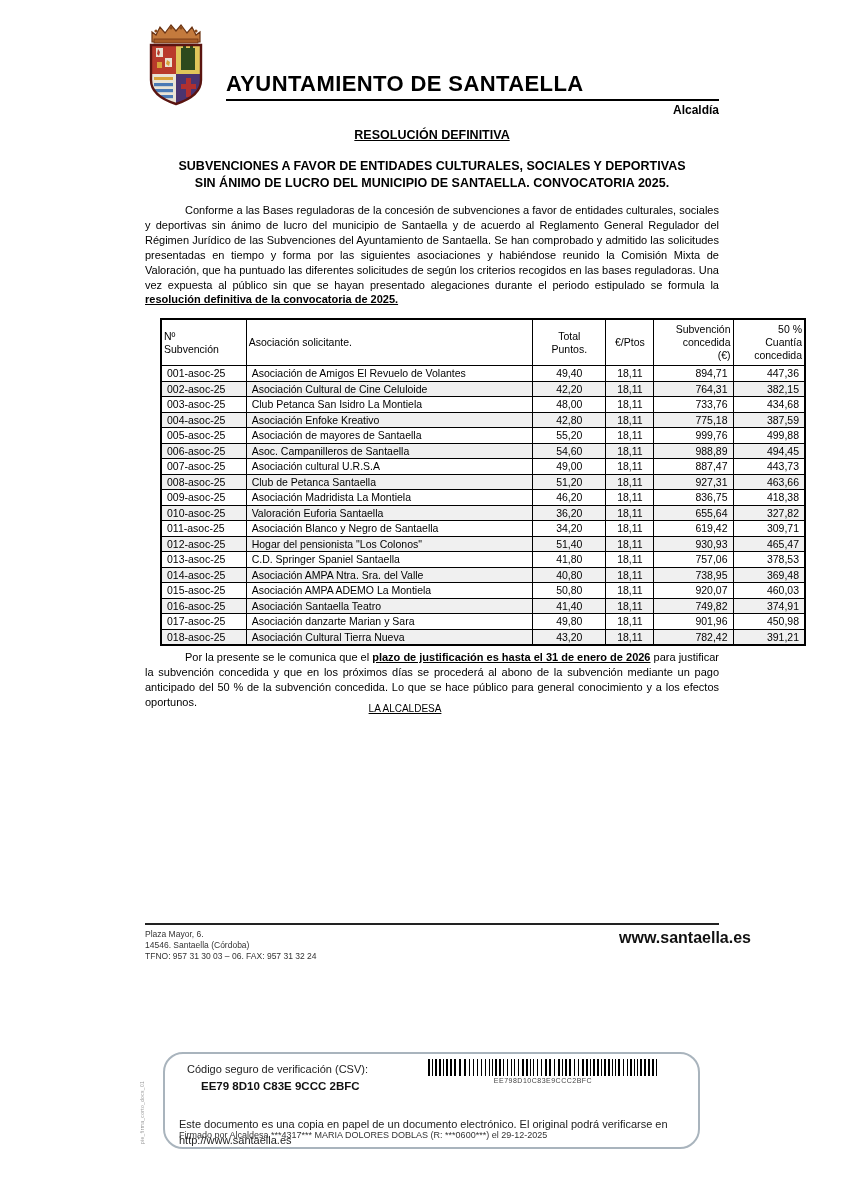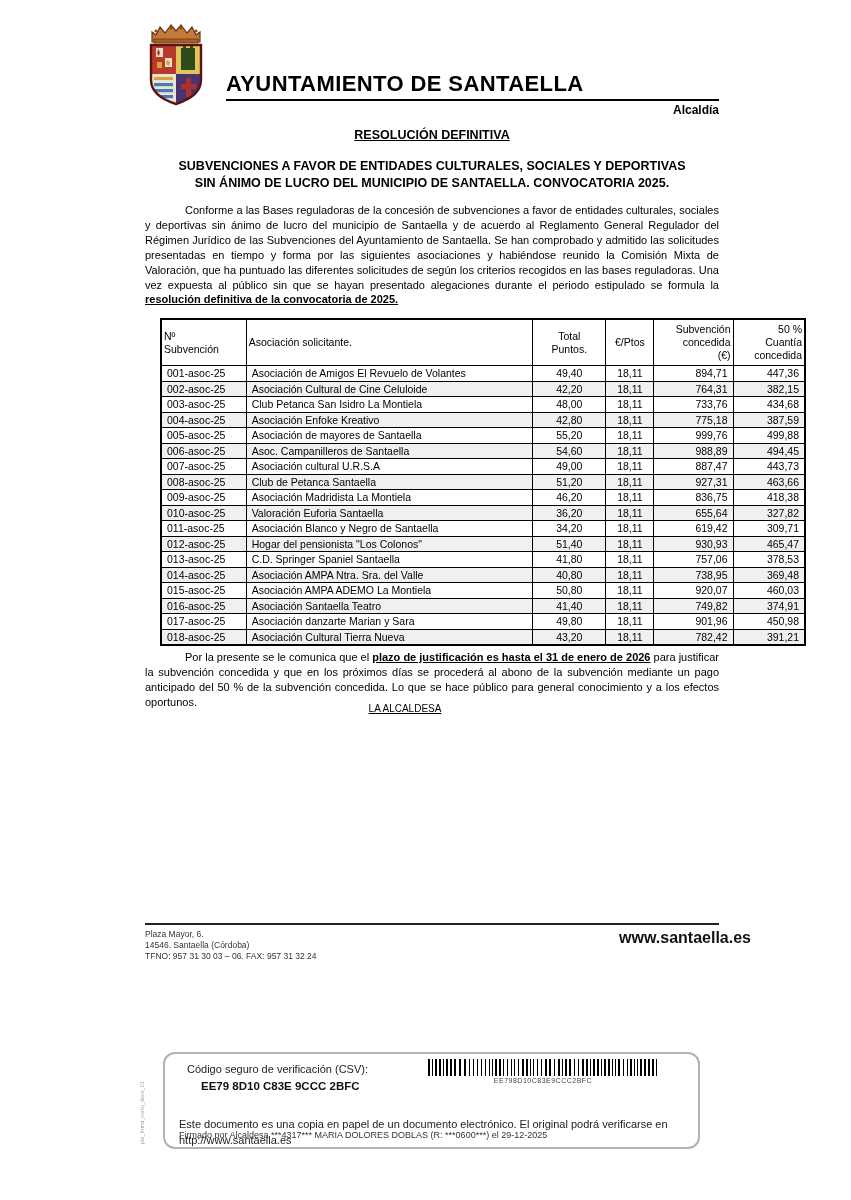--- a/index.html
+++ b/index.html
@@ -64,21 +64,21 @@
   .footer-left {
     position:absolute; left:145px; top:929px; font-size:8.5px; line-height:11px; color:#333;
   }
   .footer-right {
     position:absolute; left:145px; top:929px; width:574px; text-align:right;
     font-weight:bold; font-size:16px; color:#111;margin-left:32px;
   }
   
   .csv-box {
     position:absolute; left:163px; top:1052px; width:537px; height:97px;
-    border:2px solid #a9b4bd; border-radius:12px; background:#fff;
+    border:2px solid #a9b4bd; border-radius:20px; background:#fff;
   }
   .csv-label  { position:absolute; left:22px;  top:9px;  font-size:11px; color:#222; }
   .csv-code   { position:absolute; left:36px;  top:26px; font-size:11.5px; font-weight:bold; color:#111; }
   .csv-barcode-wrap { position:absolute; left:228px; top:5px; width:300px; height:28px; text-align:center; }
   .barcode { display:flex; align-items:stretch; justify-content:center; height:17px; }
   .barcode span { display:inline-block; background:#000; height:100%; flex:none; }
   .barcode-text { font-size:7px; color:#444; letter-spacing:0.5px; margin-top:1px; }
   .csv-copy  { position:absolute; left:14px; top:42px; width:505px; font-size:11px; line-height:16px; color:#222;margin-top:20px; }
   .csv-signed { position:absolute; left:14px; top:76px; width:510px; font-size:9px; color:#333; }
   .side-label {

